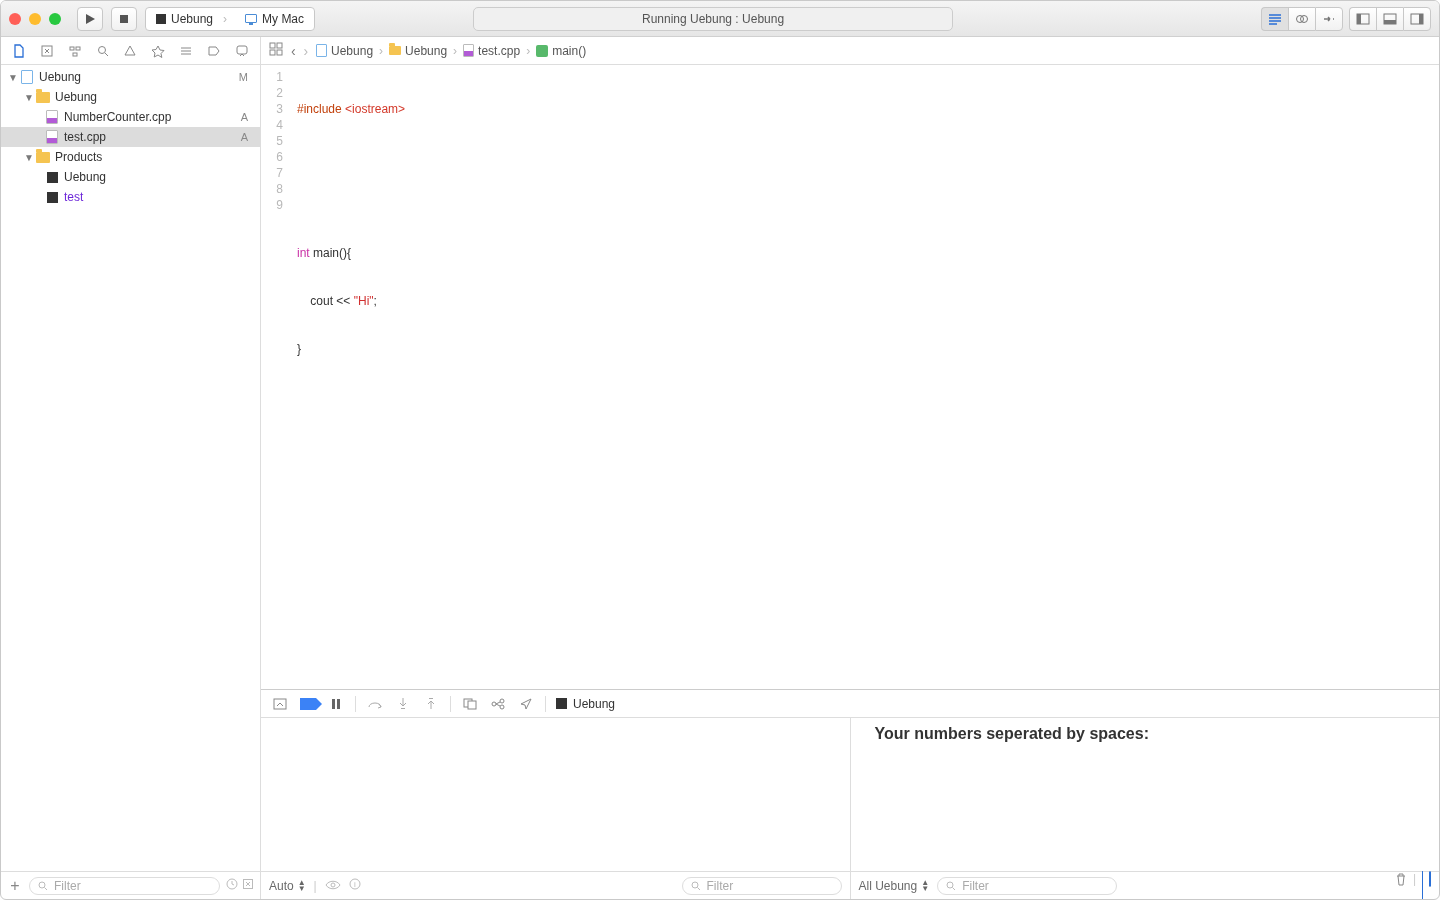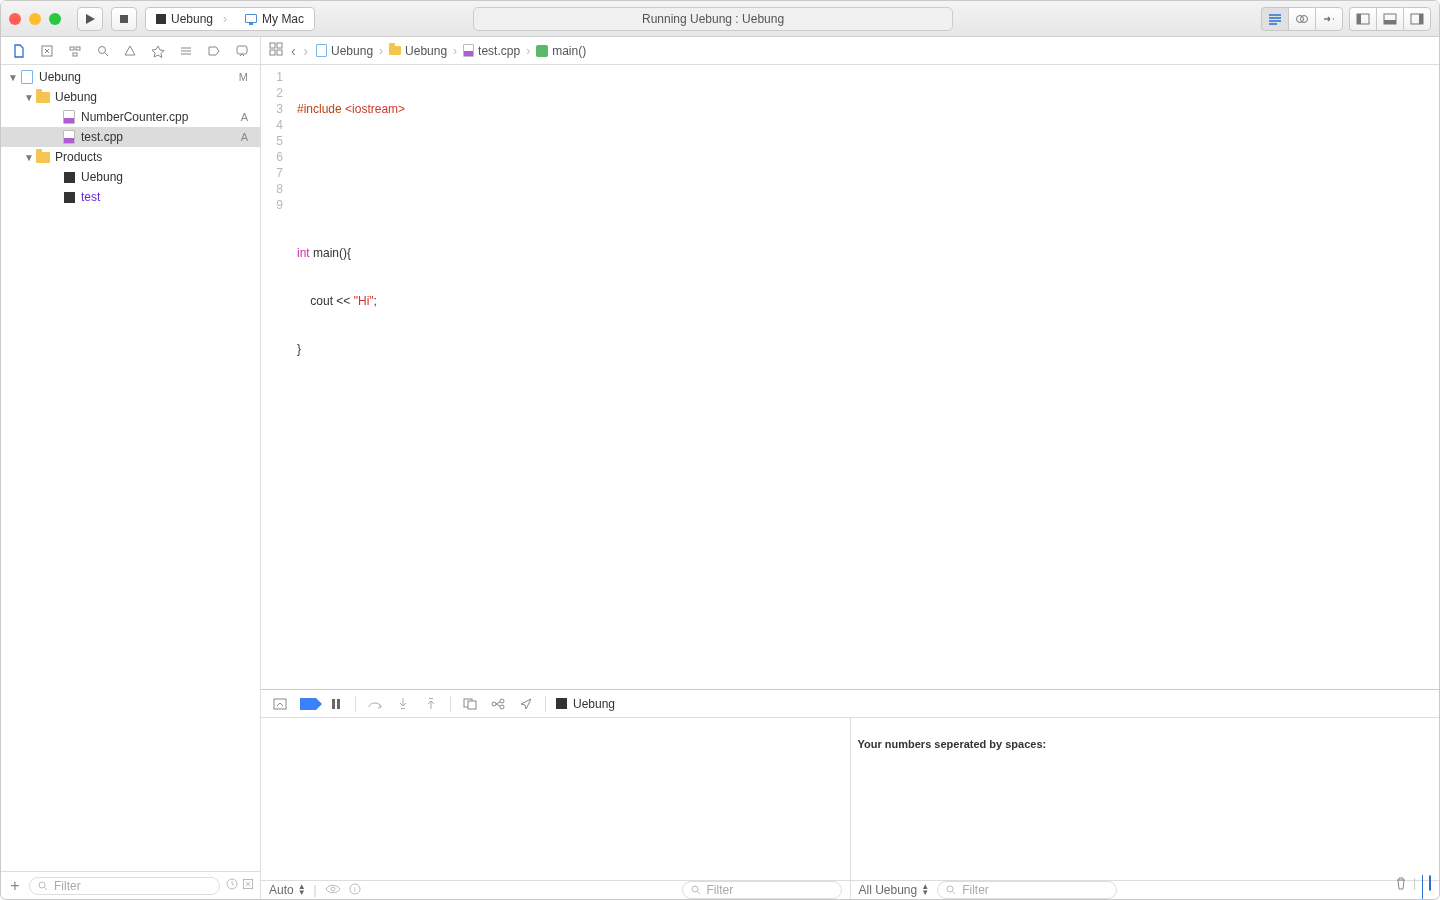--- a/index.html
+++ b/index.html
@@ -34,21 +34,21 @@
 .nav-icons .ni { width:20px; height:20px; display:flex; align-items:center; justify-content:center; color:#777; border-radius:3px; }
 .nav-icons .ni.active { color:#2a6fd6; }
 .tree { flex:1; overflow:auto; padding-top:2px; }
 .row { display:flex; align-items:center; height:20px; padding-right:8px; position:relative; }
 .row .disc { width:12px; text-align:center; color:#7a7a7a; font-size:10px; }
 .row .ic { width:16px; height:16px; display:flex; align-items:center; justify-content:center; margin-right:4px; }
 .row .lbl { flex:1; white-space:nowrap; overflow:hidden; text-overflow:ellipsis; }
 .row .badge { color:#888; font-size:11px; padding-right:4px; }
 .row.selected { background:#dcdcdc; }
 .row.red .lbl { color:#6d28d9; }
-.indent1 { padding-left:6px; } .indent2 { padding-left:22px; } .indent3 { padding-left:48px; }
+.indent1 { padding-left:6px; } .indent2 { padding-left:22px; } .indent3 { padding-left:31px; }
 .folder { width:14px; height:11px; background:#f5c451; border-radius:1px; position:relative; }
 .folder::before{content:"";position:absolute;top:-3px;left:0;width:6px;height:3px;background:#f5c451;border-radius:1px 1px 0 0;}
 .docblue { width:12px; height:14px; background:#fff; border:1px solid #7ab4e8; border-radius:1px; }
 .doccpp { width:12px; height:14px; background:#fff; border:1px solid #bbb; border-radius:1px; position:relative; }
 .doccpp::after{content:"";position:absolute;bottom:0;left:0;right:0;height:5px;background:#b25bd6;}
 .blkic { width:11px; height:11px; background:#333; }
 .sb-footer { height:28px; border-top:1px solid #ddd; display:flex; align-items:center; gap:6px; padding:0 6px; }
 .sb-footer .plus { font-size:16px; color:#888; width:16px; text-align:center; }
 .filterbox { flex:1; height:18px; border:1px solid #ddd; border-radius:9px; display:flex; align-items:center; padding:0 8px; color:#aaa; gap:6px; }
 .filterbox svg { flex-shrink:0; }
@@ -71,22 +71,22 @@
 
 .debug { border-top:1px solid #ccc; display:flex; flex-direction:column; height:210px; }
 .dbgbar { height:28px; border-bottom:1px solid #ddd; display:flex; align-items:center; gap:10px; padding:0 10px; color:#6a6a6a; }
 .dbgbar .di { width:18px; height:18px; display:flex; align-items:center; justify-content:center; }
 .dbgbar .sepv { width:1px; height:16px; background:#ddd; }
 .dbgbar .tag { width:16px; height:12px; background:#3b82f6; position:relative; }
 .dbgbar .tag::after{content:"";position:absolute;right:-6px;top:0;border-top:6px solid transparent;border-bottom:6px solid transparent;border-left:6px solid #3b82f6;}
 .dbgpanes { flex:1; display:flex; }
 .vars { flex:1; border-right:1px solid #ddd; display:flex; flex-direction:column; }
 .console { flex:1; display:flex; flex-direction:column; }
-.conout { flex:1; padding:6px 7px; font-family:Menlo,monospace; font-size:11px;margin-top:14px; }
-.panef { height:19px; border-top:1px solid #ddd; display:flex; align-items:center; gap:8px; padding:0 8px; color:#6a6a6a; }
+.conout { flex:1; padding:6px 24px; font-family:Menlo,monospace; font-size:16px; }
+.panef { height:28px; border-top:1px solid #ddd; display:flex; align-items:center; gap:8px; padding:0 8px; color:#6a6a6a; }
 .selpop { display:flex; align-items:center; gap:4px; }
 .selpop .updn { font-size:8px; line-height:6px; color:#666; }
 .panef .icgrp { margin-left:auto; display:flex; gap:6px; }
 .sqbtn { width:14px; height:12px; border:1.5px solid #888; border-radius:2px; }
 .sqbtn.blue { border-color:#2a6fd6; }
 .sqbtn.half::after{content:"";display:block;width:50%;height:100%;background:#2a6fd6;}
 .sqbtn.halfr{position:relative;} .sqbtn.halfr::after{content:"";position:absolute;right:0;top:0;width:50%;height:100%;background:#2a6fd6;}
 </style>
 </head>
 <body>

